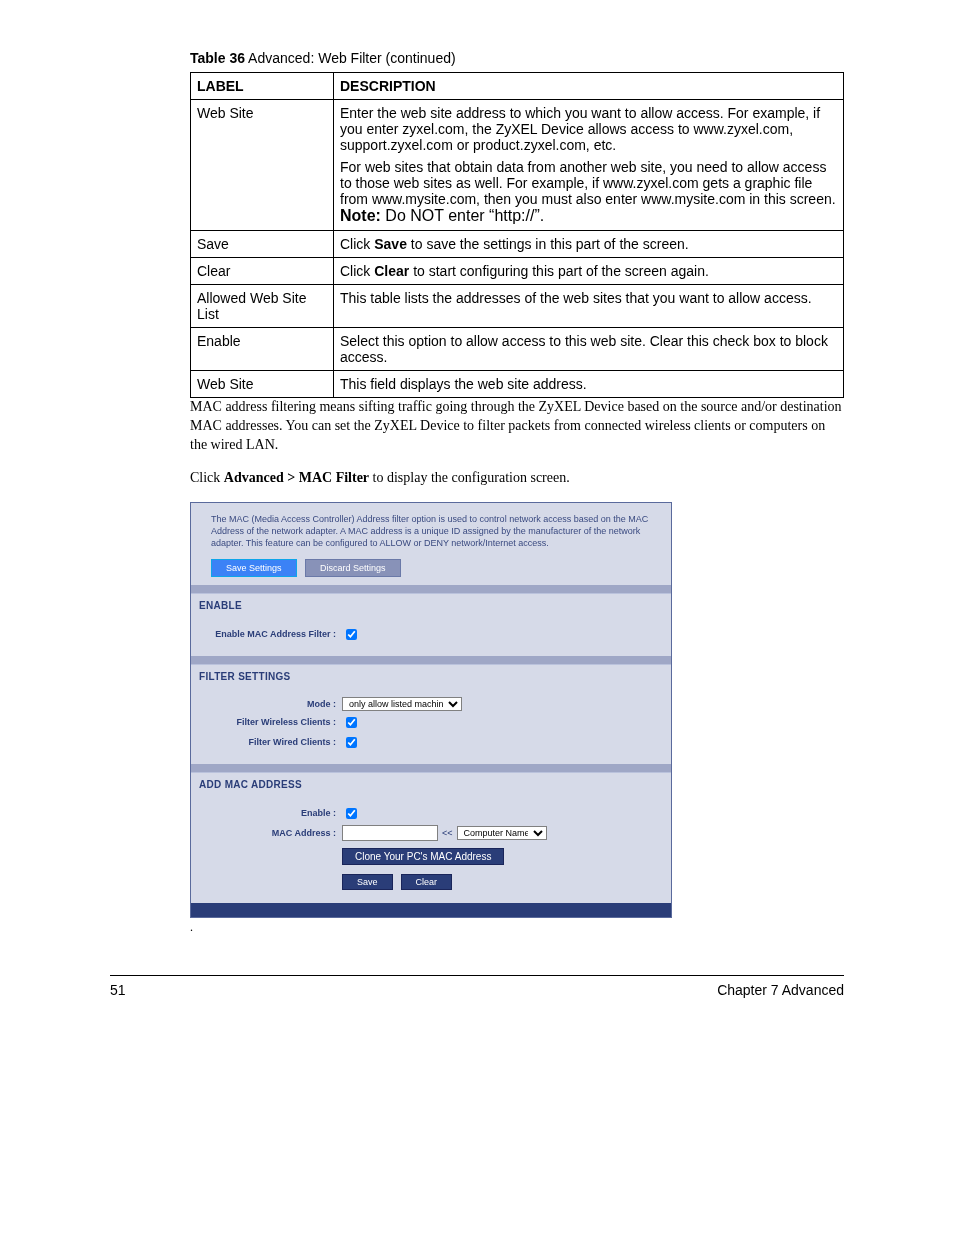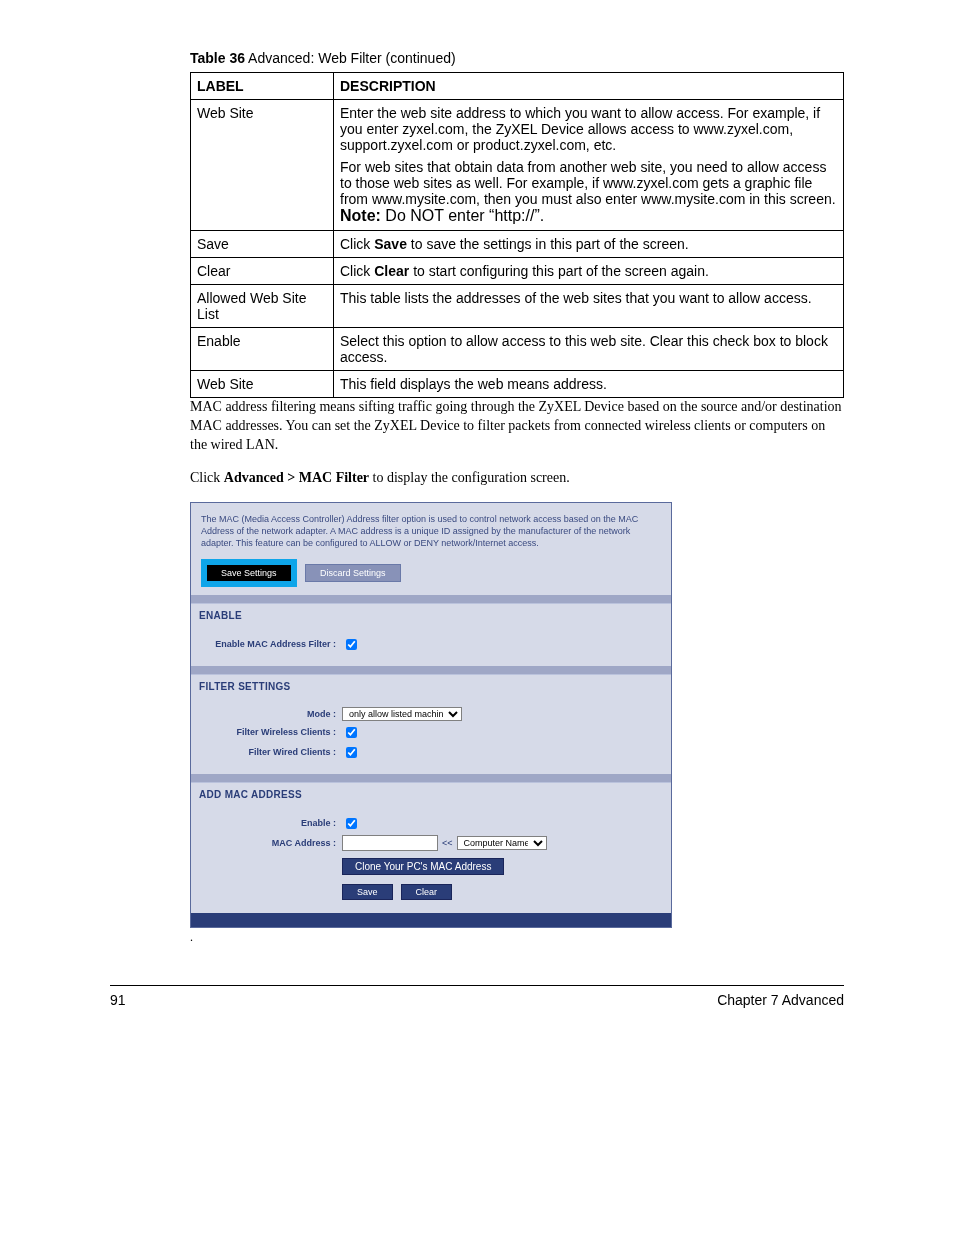--- a/index.html
+++ b/index.html
@@ -79,38 +79,38 @@
   .fig .panel-title {
     background: #2a3d78;
     color: #fff;
     font-weight: bold;
     font-size: 10px;
     padding: 4px 8px;
     letter-spacing: 0.3px;
   }
   .fig .panel-body {
     background: #d6dae8;
-    padding: 10px 10px 6px 10px;
+    padding: 10px 10px 6px 20px;
     font-size: 9px;
     color: #2a3d78;
   }
   .fig .help {
     font-size: 9px;
     line-height: 1.35;
     color: #3a4a80;
     margin-bottom: 10px;
   }
   .fig .btnrow { margin-bottom: 2px; }
   .fig .btn {
     display: inline-block;
-    background: #000000;
+    background: #3b82f6;
     color: #fff;
     font-size: 9px;
     padding: 3px 14px;
-    border: 6px solid #0ea5e9;
+    border: 1px solid #0ea5e9;
     margin-right: 6px;
   }
   .fig .btn.grey {
     background: #8892b8;
     border: 1px solid #6a79a8;
   }
   .fig .sep {
     height: 8px;
     background: #9fa7c6;
   }
@@ -245,21 +245,21 @@
     <tr>
       <td>Allowed Web Site List</td>
       <td>This table lists the addresses of the web sites that you want to allow access.</td>
     </tr>
     <tr>
       <td>Enable</td>
       <td>Select this option to allow access to this web site. Clear this check box to block access.</td>
     </tr>
     <tr>
       <td>Web Site</td>
-      <td>This field displays the web means address.</td>
+      <td>This field displays the web site address.</td>
     </tr>
   </tbody>
     </table>
 
 
   <p class="body-p">MAC address filtering means sifting traffic going through the ZyXEL Device based on the source and/or destination MAC addresses. You can set the ZyXEL Device to filter packets from connected wireless clients or computers on the wired LAN.</p>
 
   <p class="body-p">
     <span>Click </span><b>Advanced &gt; MAC Filter</b><span> to display the configuration screen.</span>
   </p>
@@ -341,17 +341,17 @@
           <span class="mini">Save</span>
           <span class="mini">Clear</span>
         </div>
       </div>
     </div>
     <div class="zigzag"></div>
   </div>
   <div class="dot">.</div>
 
   <div class="ftr">
-    <span>91</span>
+    <span>51</span>
     <span>Chapter 7 Advanced</span>
   </div>
 
 </div>
 
 </body></html>

